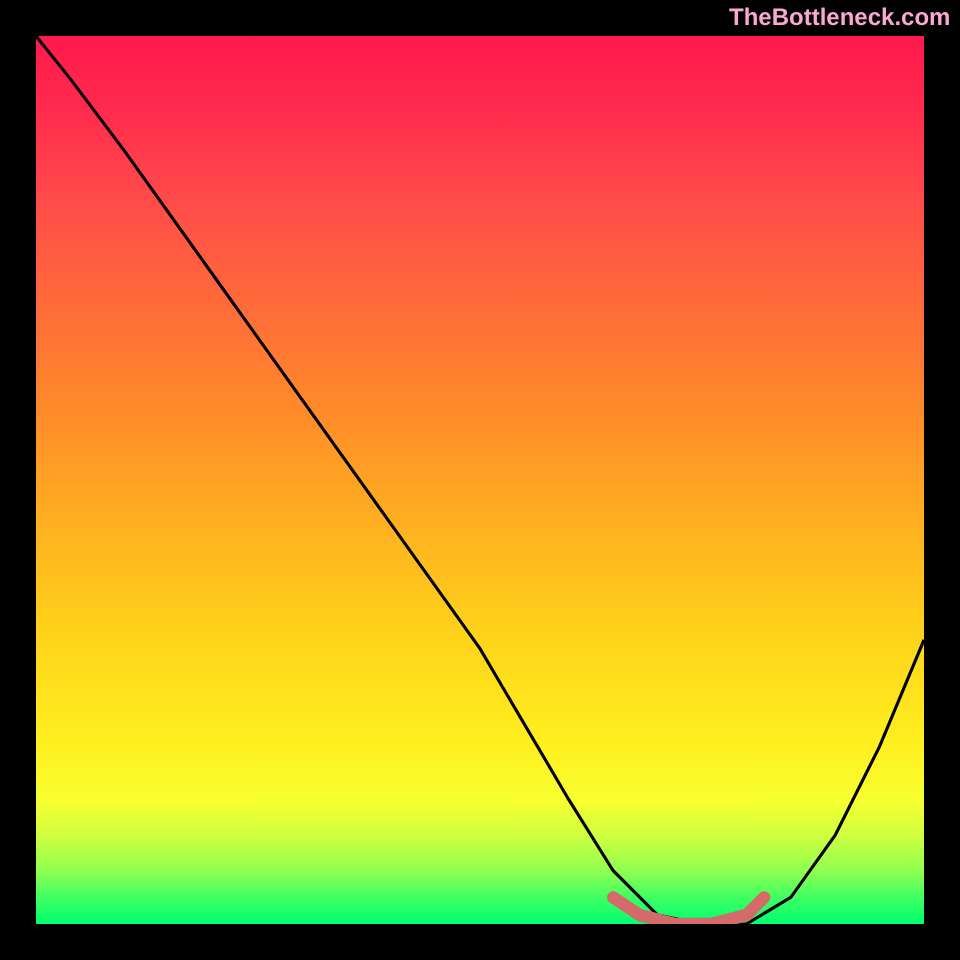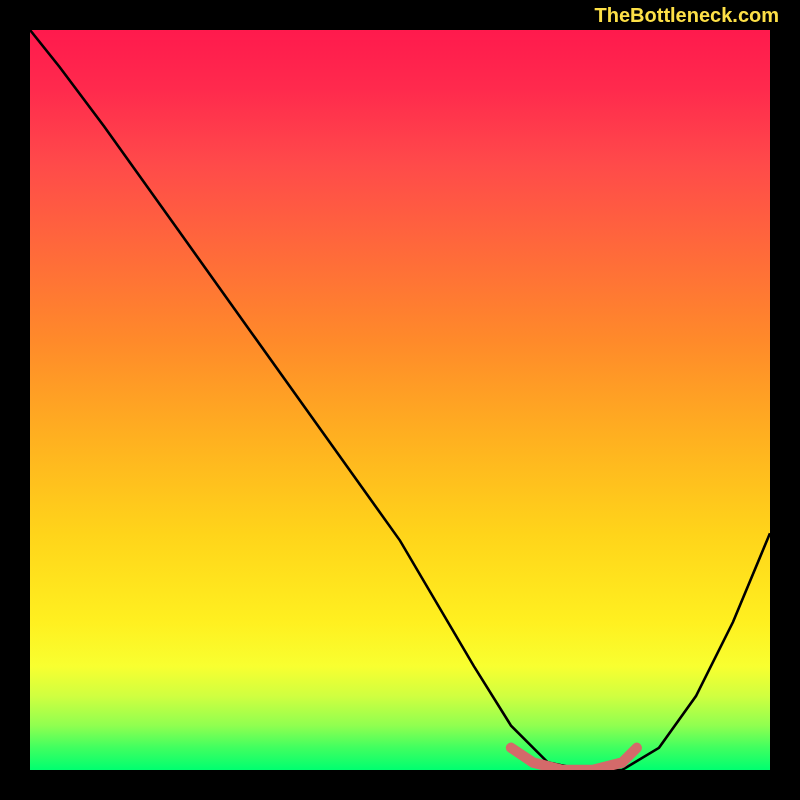--- a/index.html
+++ b/index.html
@@ -7,22 +7,22 @@
     width: 800px;
     height: 800px;
     background: #000;
     position: relative;
     font-family: Arial, sans-serif;
     overflow: hidden;
   }
   .watermark {
     position: absolute;
     top: 4px;
-    right: 21px;
-    color: #fde047;
+    right: 8px;
+    color: #f9a8d4;
     font-size: 20px;
     font-weight: bold;
     z-index: 10;
   }
   .plot-area {
     position: absolute;
     left: 30px;
     top: 30px;
     width: 740px;
     height: 740px;

